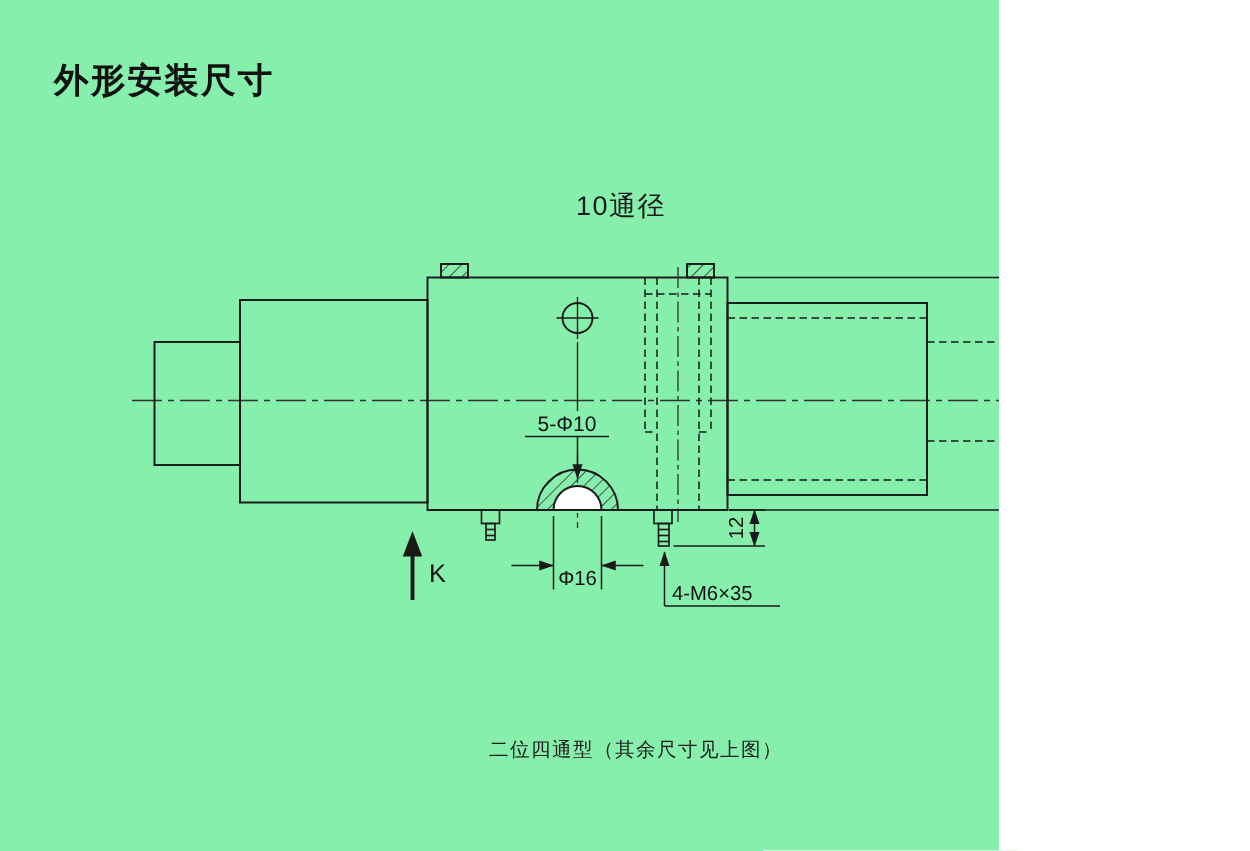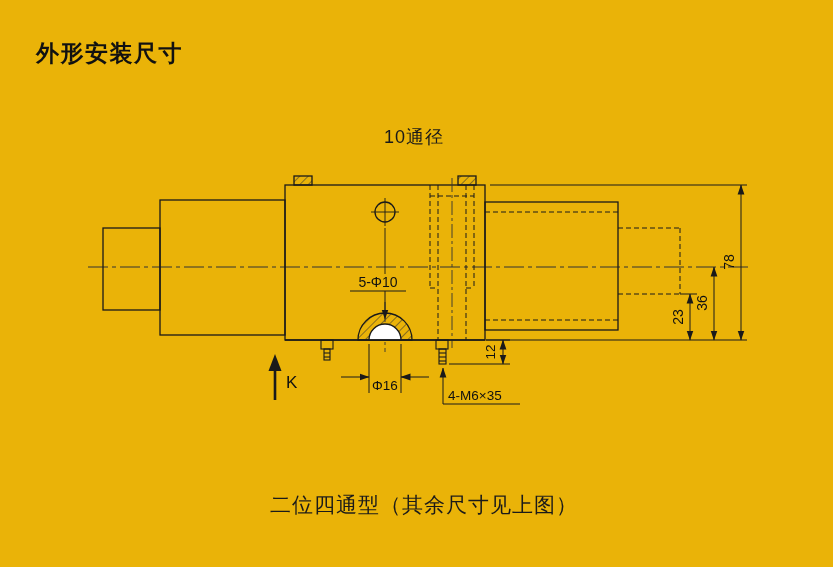--- a/index.html
+++ b/index.html
@@ -2,33 +2,33 @@
 <html><head>
 <meta charset="utf-8">
 <style>
   * { margin:0; padding:0; box-sizing:border-box; }
   html,body { background:#ffffff; }
   body {
     width:833px; height:567px;
     font-family:"Liberation Sans", sans-serif;
     position:relative;
   }
-  .canvas { position:relative; width:833px; height:567px; background:#eab308; overflow:hidden; }
+  .canvas { position:relative; width:666px; height:567px; background:#86efac; overflow:hidden; }
   .title {
     position:absolute; left:36px; top:38px;
     font-size:23px; font-weight:700; color:#111;
     letter-spacing:1.5px;
   }
   .top-label {
     position:absolute; left:414px; top:125px; transform:translateX(-50%);
     font-size:18px; color:#1a1a1a; letter-spacing:1px; white-space:nowrap;text-align:center;
   }
   .caption {
     position:absolute; left:424px; top:491px; transform:translateX(-50%);
-    font-size:21px; color:#1a1a1a; letter-spacing:1px; white-space:nowrap;
+    font-size:13px; color:#1a1a1a; letter-spacing:1px; white-space:nowrap;
   }
   svg.drawing { position:absolute; left:0; top:0; }
   svg text { font-family:"Liberation Sans", sans-serif; fill:#111; }
 </style>
 </head>
 <body>
 
 <div class="canvas">
 
   <h1 class="title">外形安装尺寸</h1>

